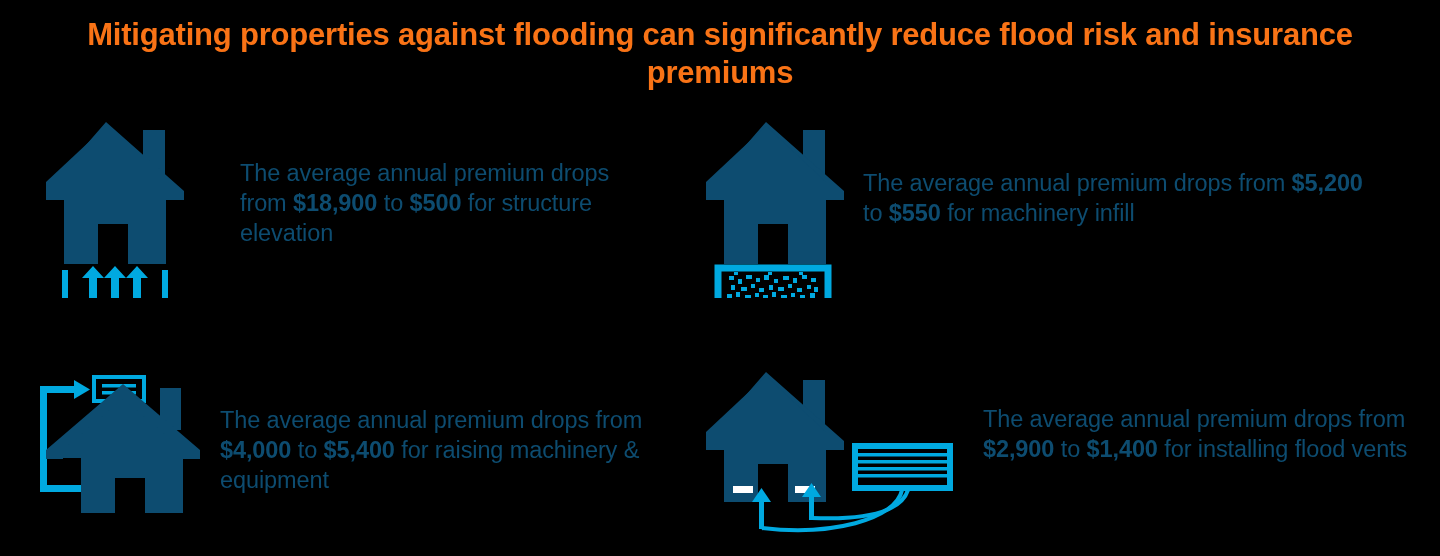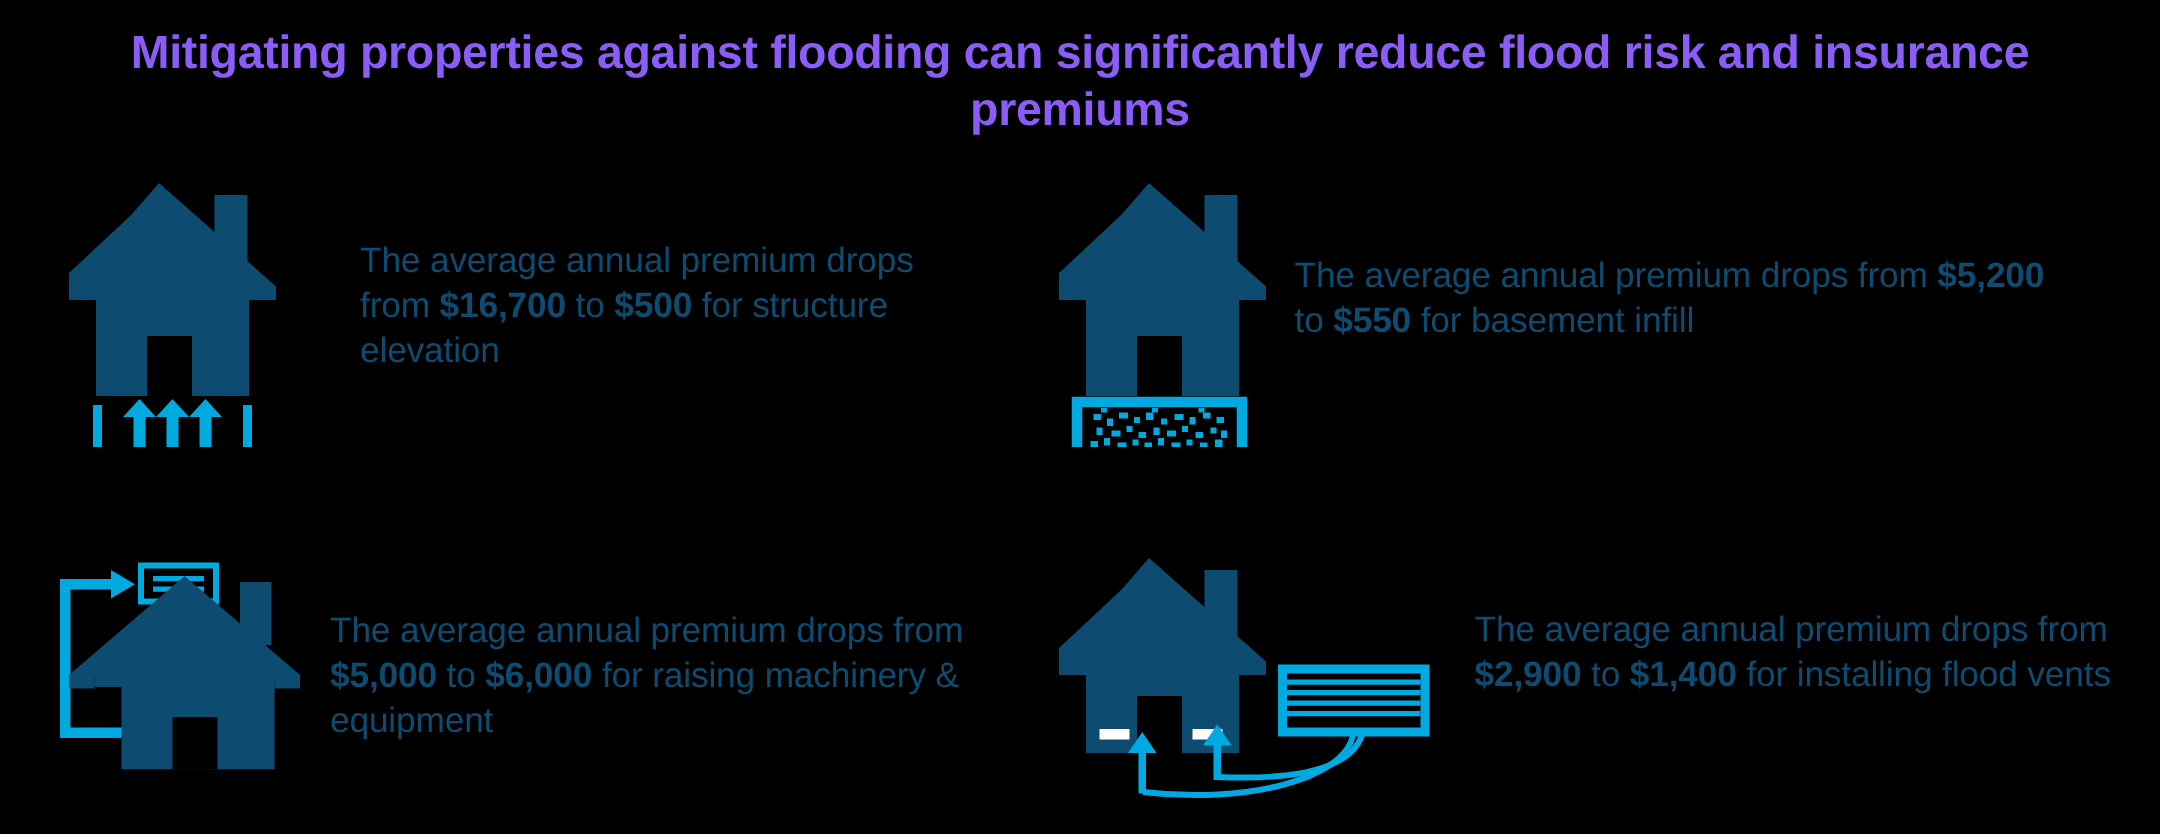--- a/index.html
+++ b/index.html
@@ -16,21 +16,21 @@
     -webkit-font-smoothing: antialiased;
   }
 
   
   #infographic-title {
     position: absolute;
     left: 50px;
     top: 16px;
     width: 1340px;
     text-align: center;
-    color: #8b5cf6;
+    color: #f97316;
     font-family: "Liberation Sans Narrow", "Liberation Sans", sans-serif;
     font-weight: bold;
     font-size: 31px;
     line-height: 38px;
     letter-spacing: -0.2px;
   }
 
   
   .panel {
     position: absolute;
@@ -90,21 +90,21 @@
 
       <g fill="#00a9e0">
         <path d="M49 184 L49 160 L42 160 L53 148 L64 160 L57 160 L57 184 Z"></path>
         <path d="M71 184 L71 160 L64 160 L75 148 L86 160 L79 160 L79 184 Z"></path>
         <path d="M93 184 L93 160 L86 160 L97 148 L108 160 L101 160 L101 184 Z"></path>
       </g>
     </svg>
   </div>
 
   <div class="blurb" id="blurb-elevation">
-    <span>The average annual premium drops from </span><b>$16,700</b><span> to </span><b>$500</b><span> for structure elevation</span>
+    <span>The average annual premium drops from </span><b>$18,900</b><span> to </span><b>$500</b><span> for structure elevation</span>
   </div>
 </div>
 
 <div class="panel" id="panel-basement">
 
   <div class="icon-wrap">
     <svg width="150" height="180" viewBox="0 0 150 180" xmlns="http://www.w3.org/2000/svg">
 
       <rect x="103" y="12" width="22" height="46" fill="#0d4c70"></rect>
 
@@ -151,21 +151,21 @@
         <rect x="34" y="154" width="4" height="3"></rect>
           <rect x="68" y="154" width="4" height="3"></rect>
         <rect x="99" y="154" width="4" height="3"></rect>
           <rect x="50" y="181" width="4" height="3"></rect>
         <rect x="86" y="181" width="4" height="3"></rect>
       </g>
     </svg>
   </div>
 
   <div class="blurb" id="blurb-basement">
-    <span>The average annual premium drops from </span><b>$5,200</b><span> to </span><b>$550</b><span> for basement infill</span>
+    <span>The average annual premium drops from </span><b>$5,200</b><span> to </span><b>$550</b><span> for machinery infill</span>
   </div>
 </div>
 
 <div class="panel" id="panel-machinery">
 
   <div class="icon-wrap">
     <svg width="185" height="145" viewBox="0 0 185 145" xmlns="http://www.w3.org/2000/svg">
 
       <g fill="#00a9e0">
         <rect x="12" y="18" width="7" height="106"></rect>
@@ -186,21 +186,21 @@
 
       <rect x="132" y="20" width="21" height="42" fill="#0d4c70"></rect>
       <path d="M35 73 L95 20 L155 73 L155 90 L35 90 Z" fill="#0d4c70"></path>
       <path d="M95 16 L172 82 L172 91 L155 91 L155 82 L95 31 L35 82 L35 91 L18 91 L18 82 Z" fill="#0d4c70"></path>
       <rect x="53" y="74" width="102" height="71" fill="#0d4c70"></rect>
       <rect x="87" y="110" width="30" height="35" fill="#000000"></rect>
     </svg>
   </div>
 
   <div class="blurb" id="blurb-machinery">
-    <span>The average annual premium drops from </span><b>$5,000</b><span> to </span><b>$6,000</b><span> for raising machinery &amp; equipment</span>
+    <span>The average annual premium drops from </span><b>$4,000</b><span> to </span><b>$5,400</b><span> for raising machinery &amp; equipment</span>
   </div>
 </div>
 
 <div class="panel" id="panel-floodvents">
 
   <div class="icon-wrap">
     <svg width="265" height="175" viewBox="0 0 265 175" xmlns="http://www.w3.org/2000/svg">
 
       <rect x="103" y="12" width="22" height="46" fill="#0d4c70"></rect>
 

